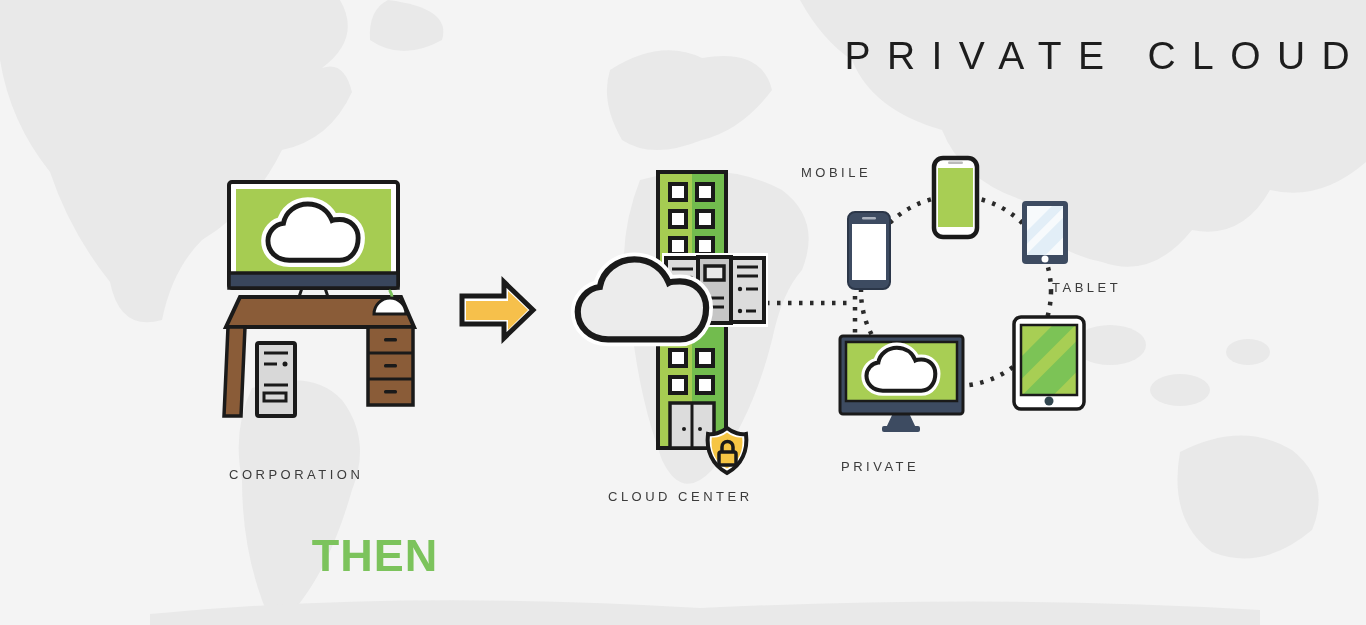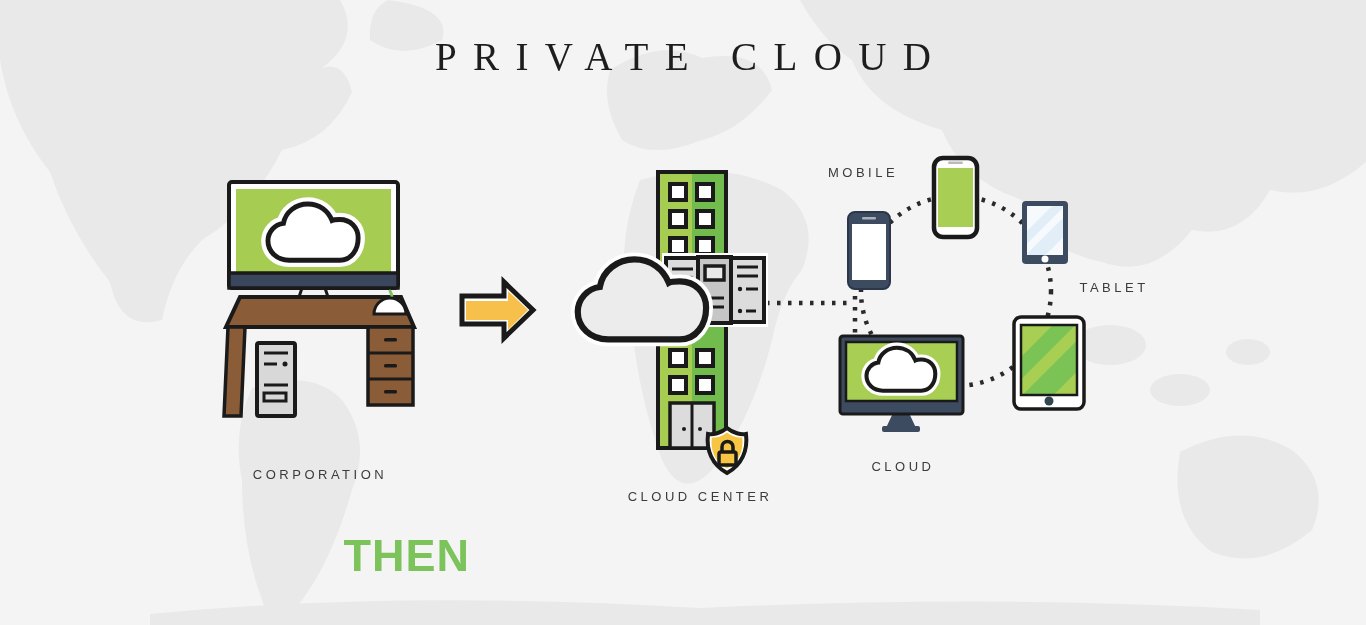--- a/index.html
+++ b/index.html
@@ -1,26 +1,26 @@
 <!DOCTYPE html>
 <html><head>
 <meta charset="utf-8">
 <style>
   html,body{margin:0;padding:0;background:#f4f4f4;}
   #canvas{
     position:relative;width:1366px;height:625px;overflow:hidden;
     background:#f4f4f4;font-family:"Liberation Sans",sans-serif;
   }
   #scene{position:absolute;left:0;top:0;}
-  .lbl{position:absolute;font-size:13px;letter-spacing:3.5px;color:#3b3b3b;text-align:center;}
+  .lbl{position:absolute;font-size:13px;letter-spacing:3.5px;color:#3b3b3b;text-align:left;}
   #title{
-    position:absolute;left:0;right:0;top:34px;text-align:center;
-    font-size:39px;font-weight:300;letter-spacing:0.42em;color:#1d1d1d;text-indent:0.42em;font-family:Liberation Serif, serif;
+    position:absolute;left:0;right:0;top:34px;text-align:right;
+    font-size:39px;font-weight:300;letter-spacing:0.42em;color:#1d1d1d;text-indent:0.42em;
   }
-  .era{position:absolute;font-size:45px;font-weight:700;color:#7cc35c;letter-spacing:1px;text-align:right;}
+  .era{position:absolute;font-size:45px;font-weight:700;color:#7cc35c;letter-spacing:1px;text-align:center;}
 </style>
 </head>
 <body>
 
 <div id="canvas">
 
   <svg id="scene" width="1366" height="625" viewBox="0 0 1366 625">
     <defs>
       <path id="cloudP" d="M24,59 C11,59 2,50 2,39 C2,30 9,22 18,21 C20,9 31,1 43,1 C55,1 64,8 68,18 C70,17 73,17 76,17 C87,17 95,25 95,36 C95,48 88,59 76,59 Z"></path>
       <clipPath id="clipSmallTab">
@@ -208,18 +208,18 @@
   <div id="title">PRIVATE CLOUD</div>
 
   <div class="lbl" style="left:229px;top:467px;width:182px;">CORPORATION</div>
 
   <div class="lbl" style="left:608px;top:489px;width:184px;">CLOUD CENTER</div>
 
   <div class="lbl" style="left:801px;top:165px;width:124px;">MOBILE</div>
 
   <div class="lbl" style="left:1052px;top:280px;width:124px;">TABLET</div>
 
-  <div class="lbl" style="left:841px;top:459px;width:124px;">CLOUD</div>
+  <div class="lbl" style="left:841px;top:459px;width:124px;">PRIVATE</div>
 
   <div class="era" style="left:280px;top:530px;width:190px;">THEN</div>
 
 
 </div>
 
 </body></html>

